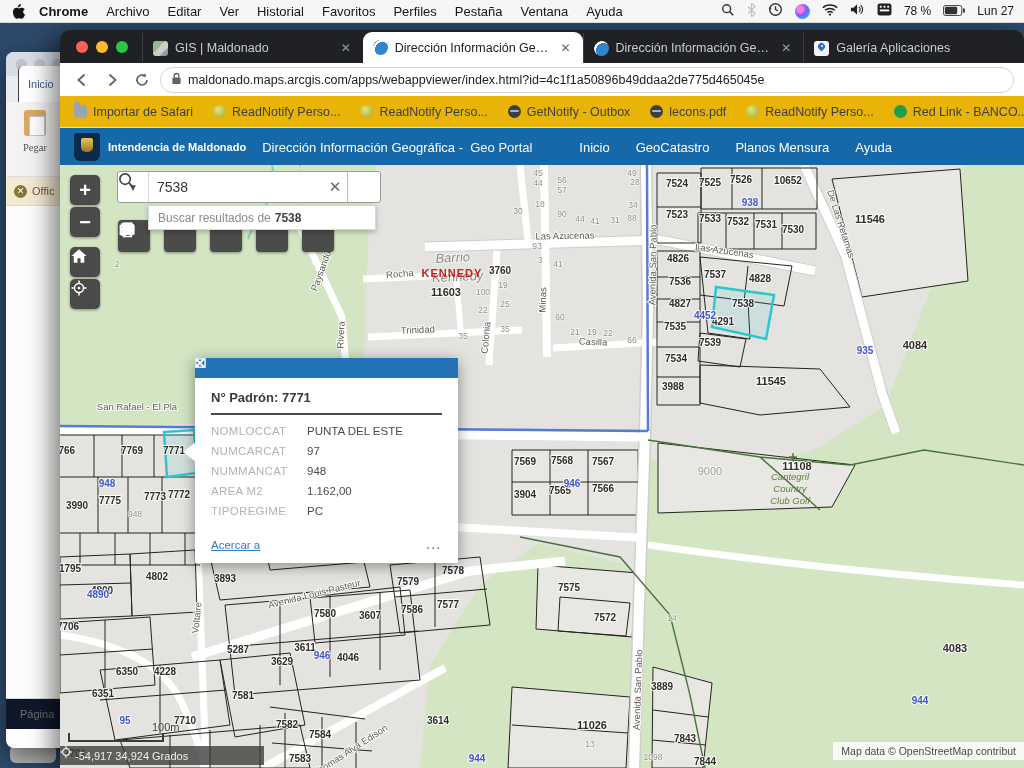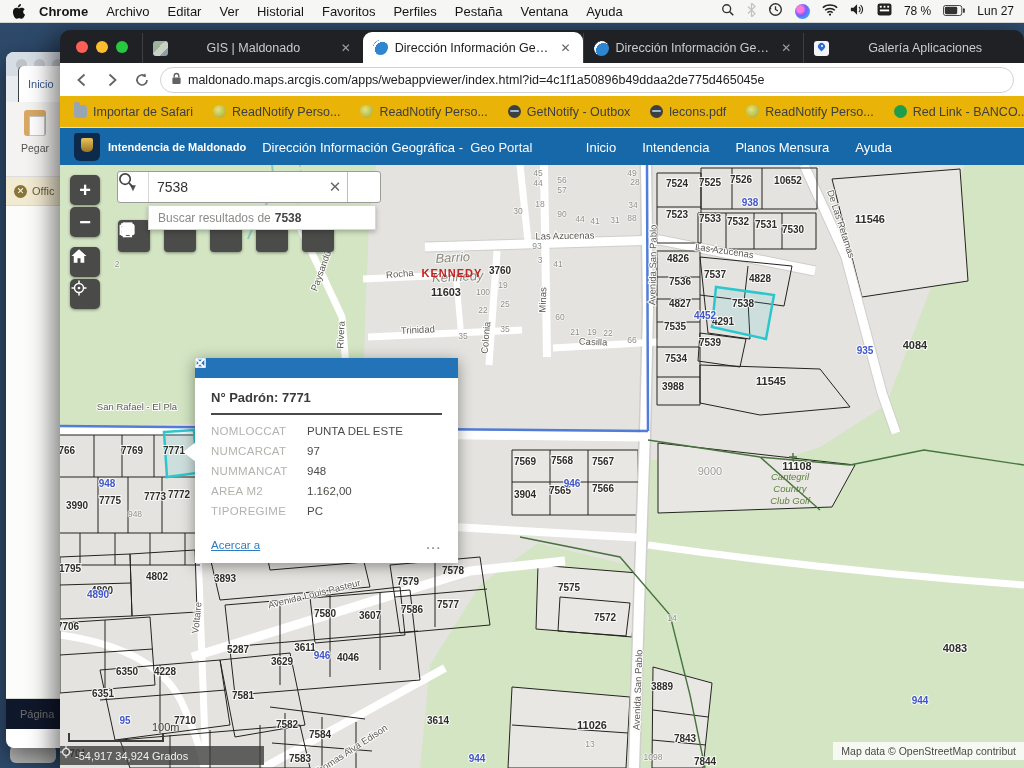--- a/index.html
+++ b/index.html
@@ -21,39 +21,39 @@
   
   #word{position:absolute;left:6px;top:52px;width:58px;height:696px;background:#fff;
         border-radius:8px 0 0 8px;box-shadow:0 8px 24px rgba(0,0,0,.5);z-index:1;overflow:hidden;}
   #word .titlebar{height:24px;background:#d7dde5;display:flex;align-items:center;padding-left:10px;gap:7px;}
   #word .dot{width:11px;height:11px;border-radius:50%;background:#bfc3c8;}
   #word .tabs{height:26px;background:#e8ecf1;display:flex;align-items:flex-end;}
   #word .tab{background:#fff;border-radius:5px 5px 0 0;padding:3px 9px;font-size:11px;color:#3a5a8c;margin-left:12px;}
   #word .ribbon{height:66px;background:#f4f3f1;border-bottom:1px solid #ddd;text-align:center;padding-top:8px;}
   #word .clip{width:22px;height:26px;margin:0 auto;background:#d9a864;border-radius:3px;position:relative;}
   #word .clip::after{content:"";position:absolute;left:5px;top:6px;width:14px;height:18px;background:#fff;border:1px solid #c6c6c6;}
-  #word .paste-label{font-size:10.5px;color:#555;margin-top:6px;}
+  #word .paste-label{font-size:10.5px;color:#555;margin-top:6px;font-family:Liberation Serif, serif;}
   #word .alert{height:28px;background:#f3ead2;display:flex;align-items:center;gap:5px;padding-left:8px;
                font-size:11px;color:#6b5d33;border-bottom:1px solid #e2d8ba;}
   #word .alert .ic{width:13px;height:13px;border-radius:50%;background:#8a7634;color:#fff;font-size:9px;
                    display:flex;align-items:center;justify-content:center;flex:0 0 auto;}
   #word .doc{height:492px;background:#fcfcfb;}
   #word .pagebar{height:30px;background:#0f172a;border-top:1px solid #d8d8d6;display:flex;align-items:center;
                  padding-left:14px;font-size:11px;color:#6e6e6c;}
   #dock-corner{position:absolute;left:10px;top:745px;width:46px;height:18px;background:#b9bab8;
                border-radius:6px;z-index:0;}
 
   
   #chrome{position:absolute;left:60px;top:30px;width:964px;height:738px;background:#202124;
           border-radius:10px 10px 0 0;box-shadow:-8px 4px 24px rgba(0,0,0,.5);z-index:10;overflow:hidden;}
   #tabbar{height:33px;display:flex;align-items:center;}
   .lights{display:flex;gap:8px;padding:0 14px 0 16px;}
   .light{width:12px;height:12px;border-radius:50%;}
   .light.r{background:#ff5f57}.light.y{background:#febc2e}.light.g{background:#28c840}
-  #tabs{display:flex;flex:1;height:33px;align-items:flex-end;min-width:0;text-align:center;}
+  #tabs{display:flex;flex:1;height:33px;align-items:flex-end;min-width:0;}
   .tab{display:flex;align-items:center;gap:7px;padding:0 10px;height:30px;font-size:12.5px;
        color:#c8ccd0;min-width:0;flex:1;border-left:1px solid #3c4043;}
   .tab.active{background:#fff;color:#202124;border-radius:9px 9px 0 0;border-left:none;height:31px;}
   .tab .title{white-space:nowrap;overflow:hidden;text-overflow:ellipsis;flex:1;}
   .tab .close{font-size:12px;color:#9aa0a6;padding:0 2px;flex:0 0 auto;}
   .tab.active .close{color:#5f6368;}
   .fav{width:15px;height:15px;border-radius:3px;flex:0 0 auto;position:relative;}
   .fav-map{background:linear-gradient(135deg,#9db29a 0 40%,#c8d2c2 40% 70%,#8b9db0 70%);}
   .fav-arcgis{border-radius:50%;background:radial-gradient(circle at 62% 62%,#2e86d0 0 55%,#fff 55% 72%,#2e86d0 72%);}
   .fav-pin{background:#f2f4f7;}
@@ -314,21 +314,21 @@
 
   <div id="appheader">
     <div id="logo"></div>
     <div id="org">Intendencia de Maldonado</div>
     <div id="apptitle">
       <span>Dirección Información Geográfica -</span>&nbsp;
       <span class="sub">Geo Portal</span>
     </div>
     <div id="appnav">
         <span>Inicio</span>
-        <span>Intendencia</span>
+        <span>GeoCatastro</span>
         <span>Planos Mensura</span>
         <span>Ayuda</span>
       </div>
   </div>
 
   <div id="map">
     <svg width="964" height="603" viewBox="0 0 964 603">
       <rect x="0" y="0" width="964" height="603" fill="#e4e3df"></rect>
 
       <g fill="#d3e5c3" stroke="none">

